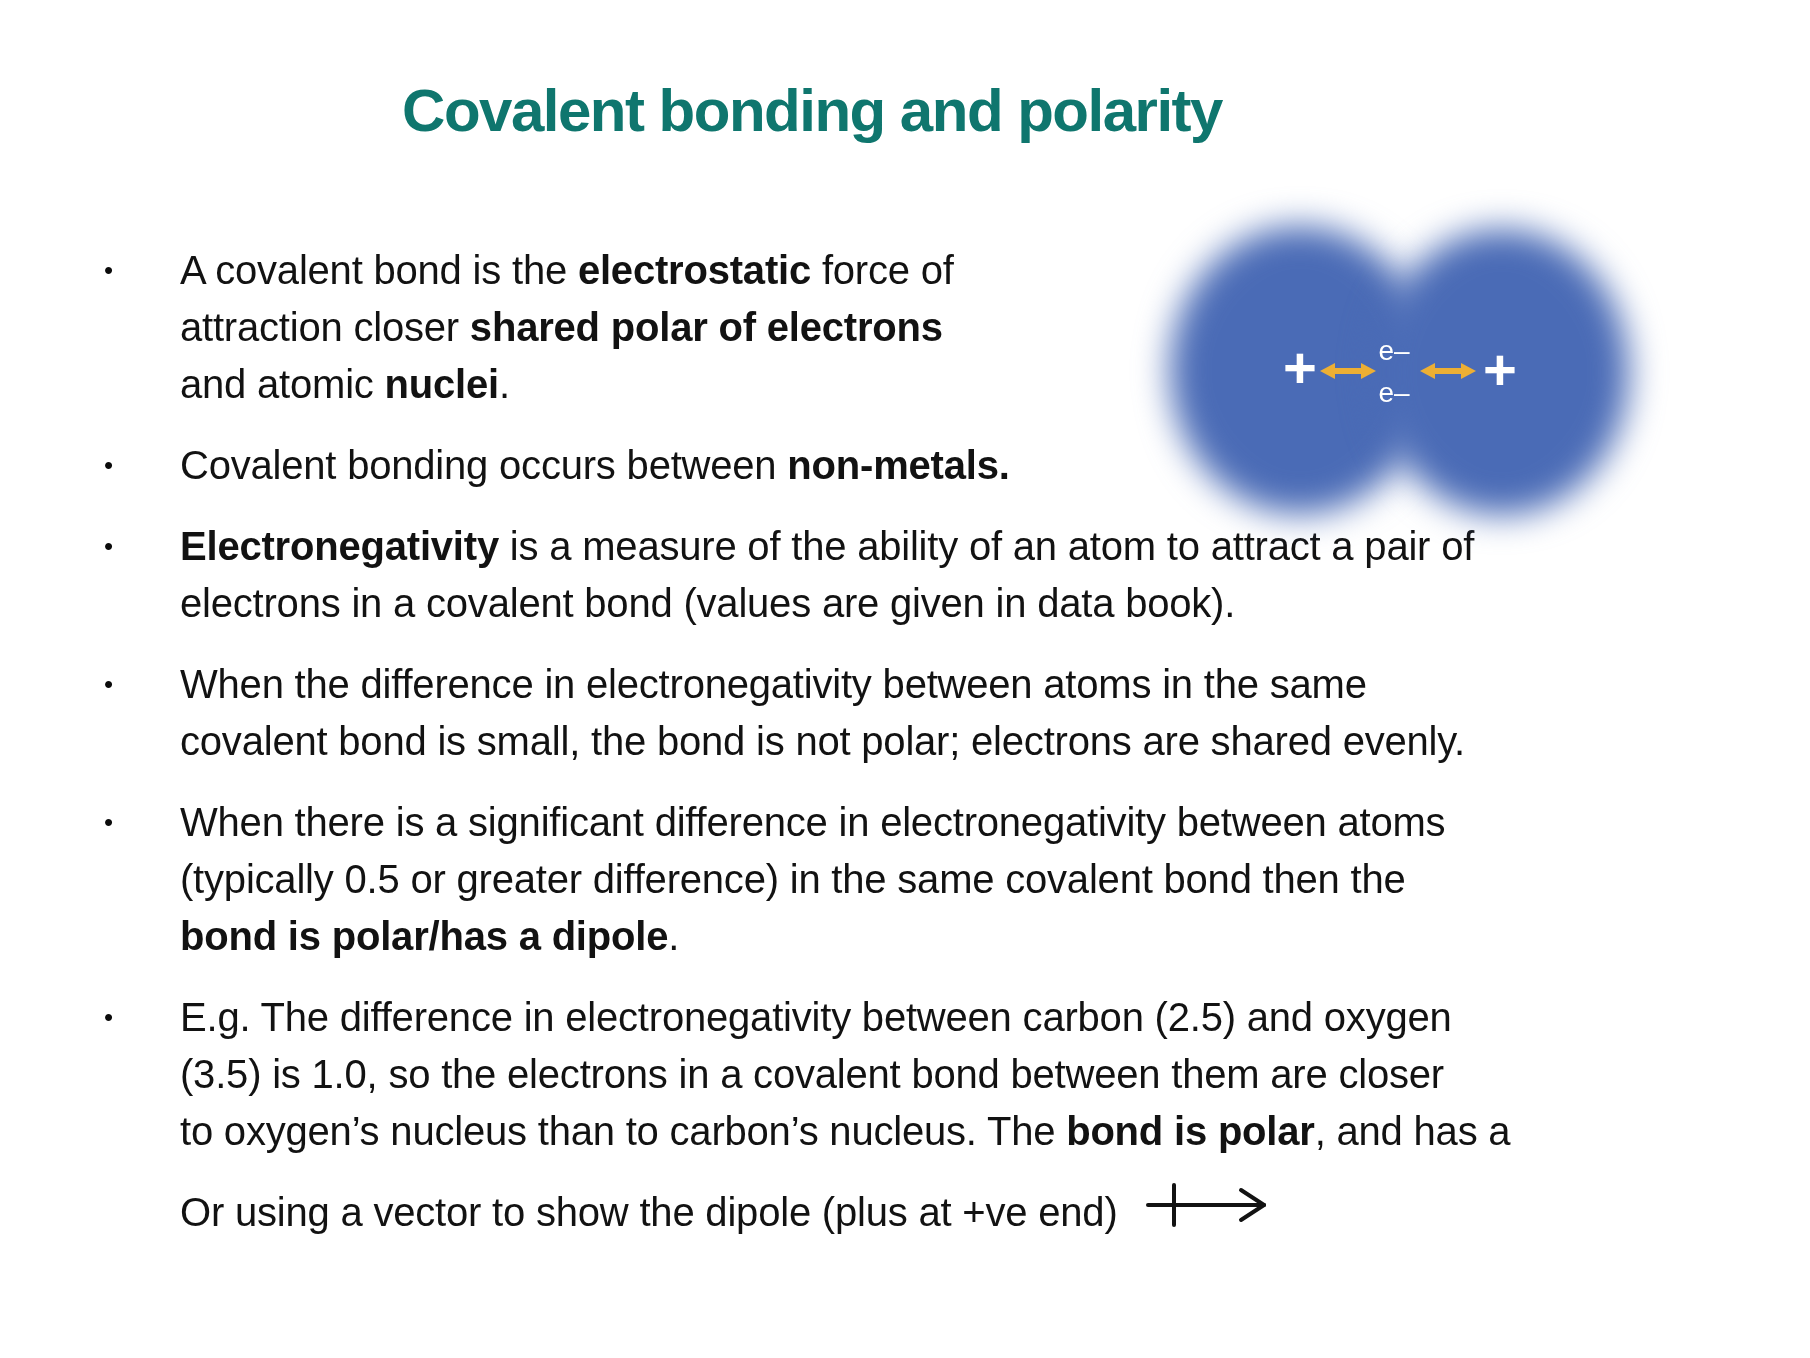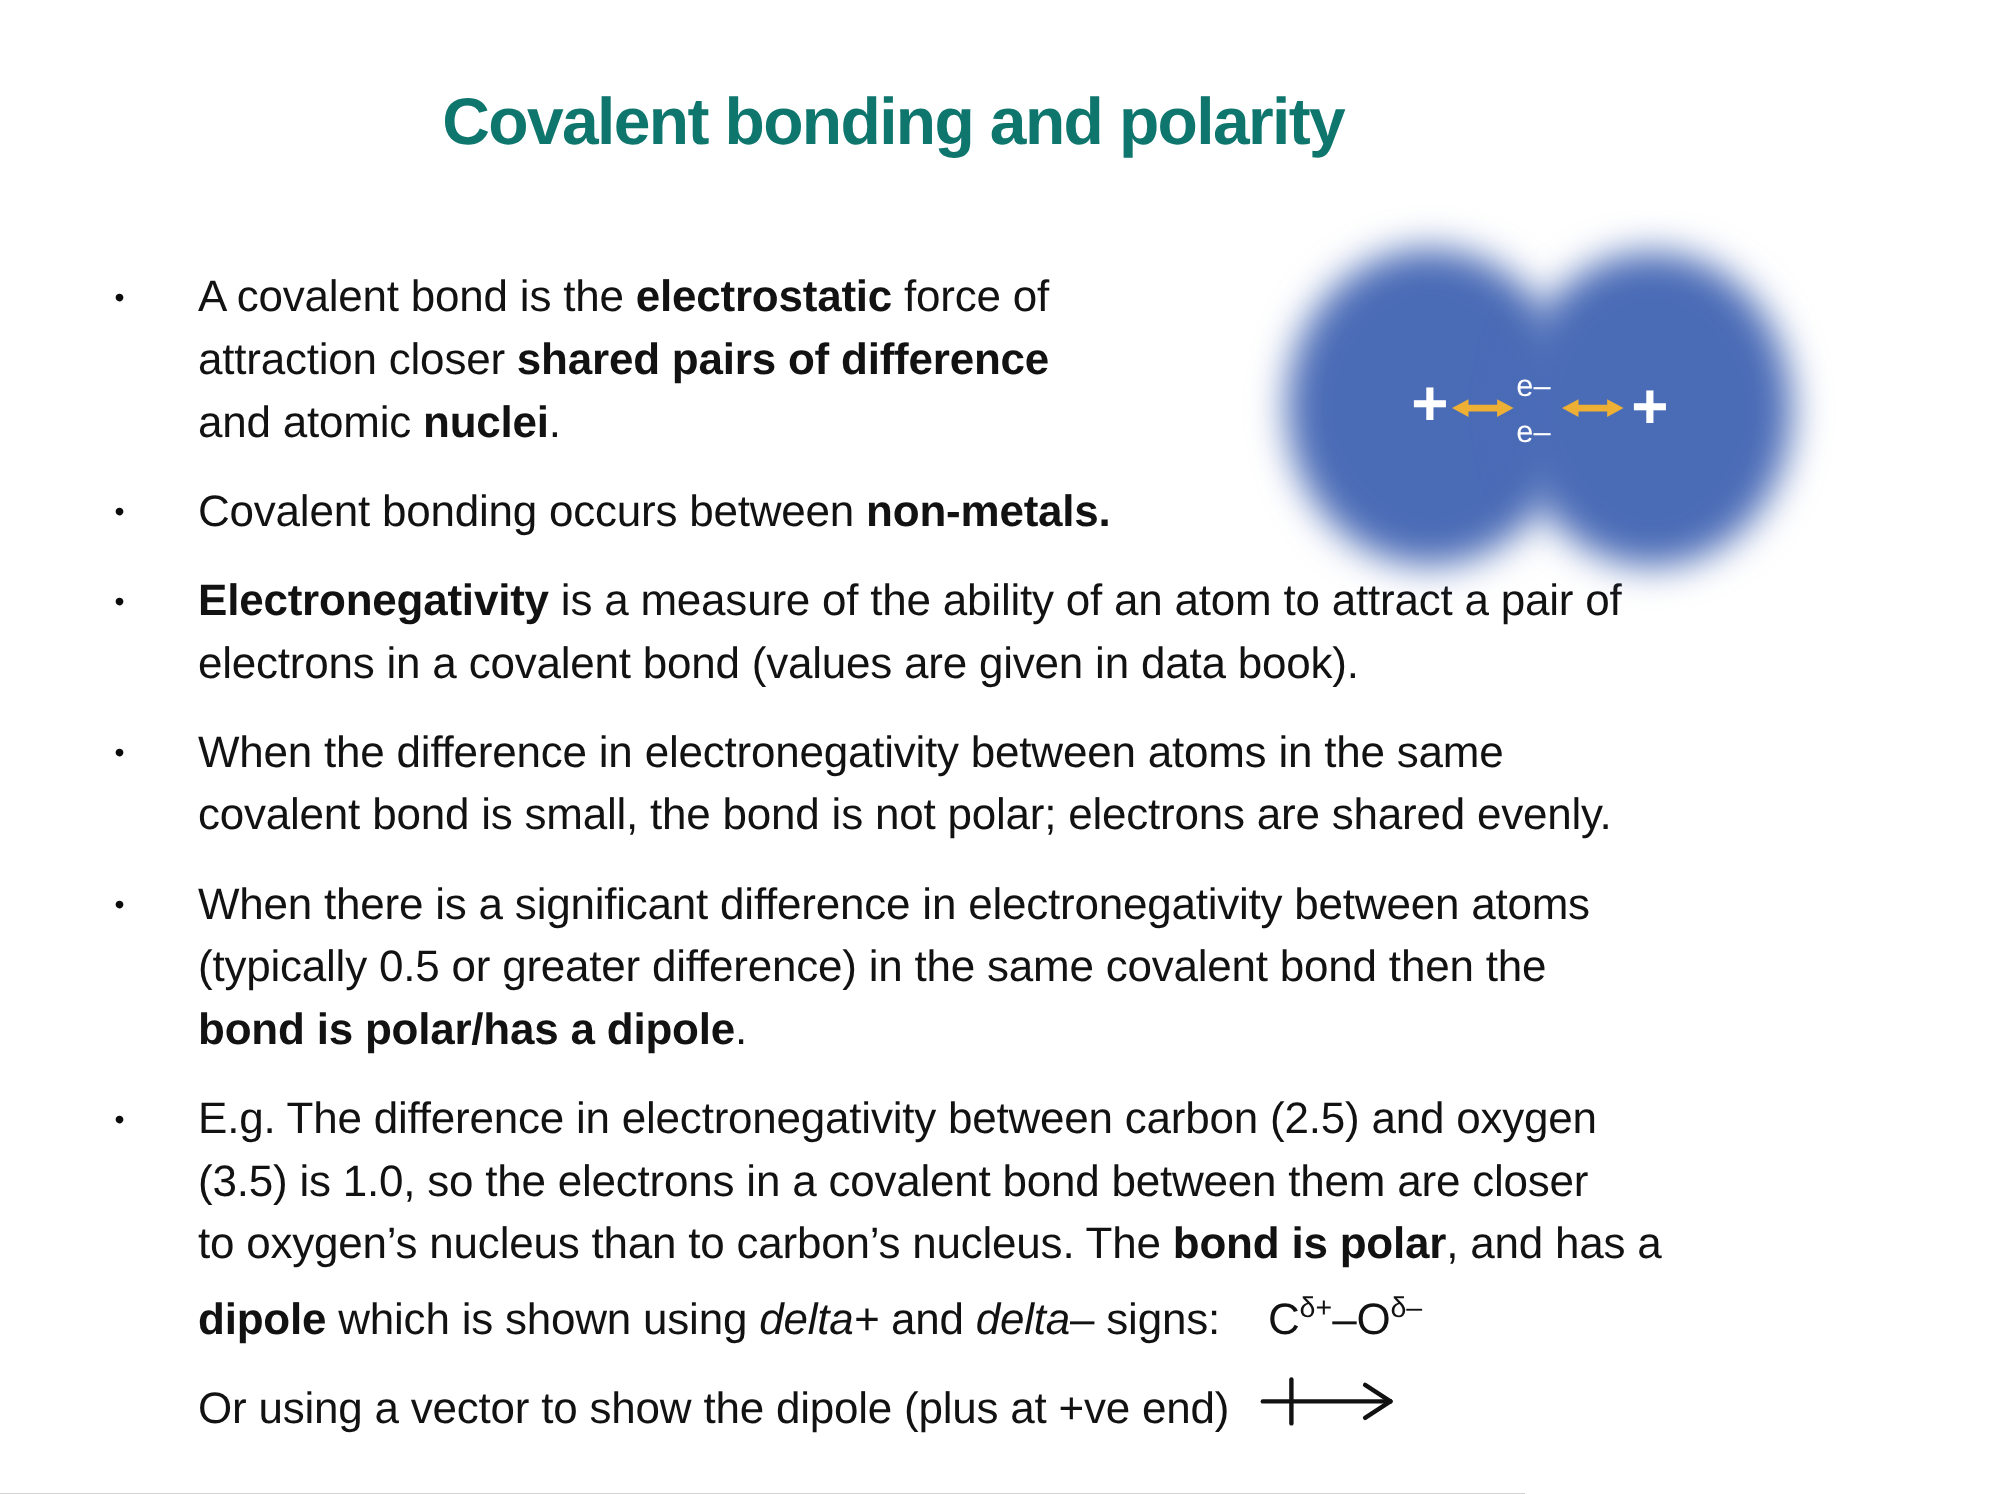--- a/index.html
+++ b/index.html
@@ -117,21 +117,21 @@
 <div class="slide">
 
   <h1 class="title">Covalent bonding and polarity</h1>
 
   <div class="content">
 
     <div class="bullet-row">
       <span class="dot">•</span>
       <div class="lines">
           <div class="line"><span>A covalent bond is the </span><span class="b">electrostatic</span><span> force of</span></div>
-          <div class="line"><span>attraction closer </span><span class="b">shared pairs of difference</span></div>
+          <div class="line"><span>attraction closer </span><span class="b">shared polar of electrons</span></div>
           <div class="line"><span>and atomic </span><span class="b">nuclei</span><span>.</span></div>
         </div>
     </div>
 
     <div class="bullet-row">
       <span class="dot">•</span>
       <div class="lines">
           <div class="line"><span>Covalent bonding occurs between </span><span class="b">non-metals.</span></div>
         </div>
     </div>
@@ -160,21 +160,20 @@
           <div class="line"><span class="b">bond is polar/has a dipole</span><span>.</span></div>
         </div>
     </div>
 
     <div class="bullet-row">
       <span class="dot">•</span>
       <div class="lines">
           <div class="line"><span>E.g. The difference in electronegativity between carbon (2.5) and oxygen</span></div>
           <div class="line"><span>(3.5) is 1.0, so the electrons in a covalent bond between them are closer</span></div>
           <div class="line"><span>to oxygen’s nucleus than to carbon’s nucleus. The </span><span class="b">bond is polar</span><span>, and has a</span></div>
-          <div class="line"><span class="b">dipole</span><span> which is shown using </span><span class="i">delta+</span><span> and </span><span class="i">delta</span><span>– signs:&nbsp;&nbsp;&nbsp;&nbsp;</span><span>C</span><span class="sup">δ+</span><span>–O</span><span class="sup">δ–</span></div>
         </div>
     </div>
 
     <div class="bullet-row last-row">
       <span class="dot empty">•</span>
       <div class="lines">
           <div class="line"><span>Or using a vector to show the dipole (plus at +ve end)</span></div>
         </div>
       <svg class="dipole-vector" width="136" height="56" viewBox="0 0 136 56">
         <line x1="4" y1="32" x2="120" y2="32" stroke="#121212" stroke-width="4" stroke-linecap="round"></line>

